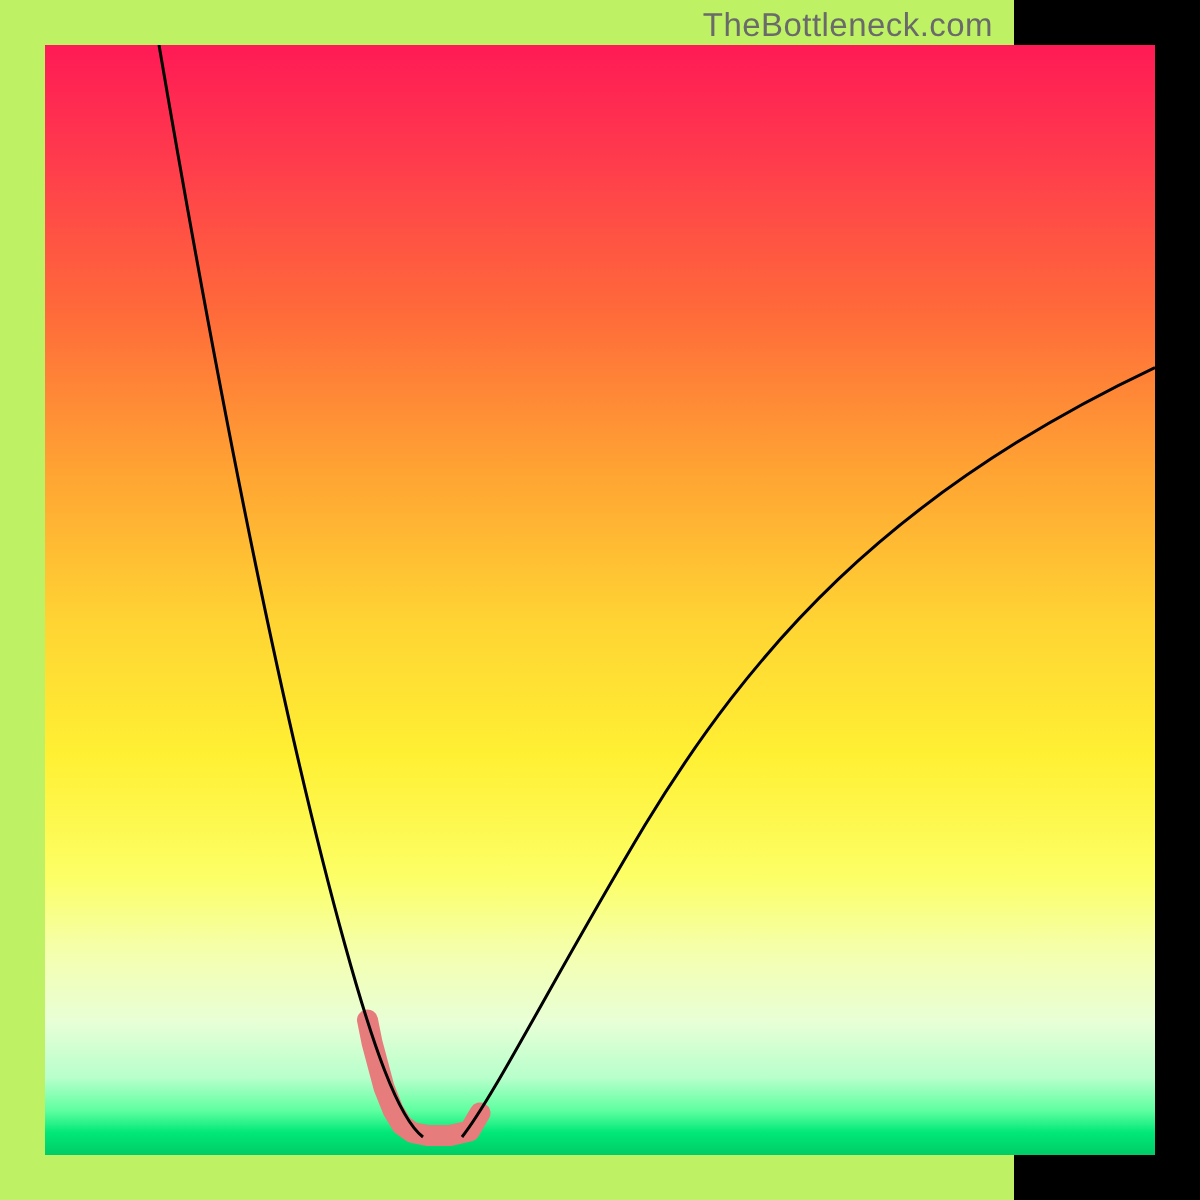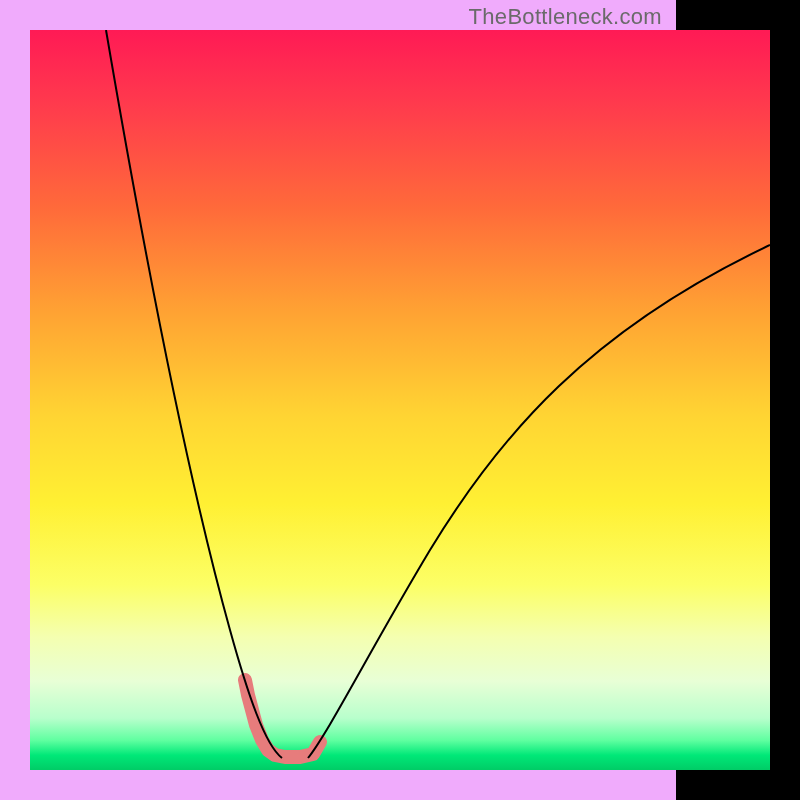--- a/index.html
+++ b/index.html
@@ -10,21 +10,21 @@
     background: #000;
     overflow: hidden;
     font-family: Arial, Helvetica, sans-serif;
   }
   .frame {
     position: absolute;
     left: 0;
     top: 0;
     width: 676px;
     height: 800px;
-    background: #f0abfc;
+    background: #bef264;
     text-align: center;
   }
   .plot {
     position: absolute;
     left: 30px;
     top: 30px;
     width: 740px;
     height: 740px;
     background: linear-gradient(
       to bottom,

